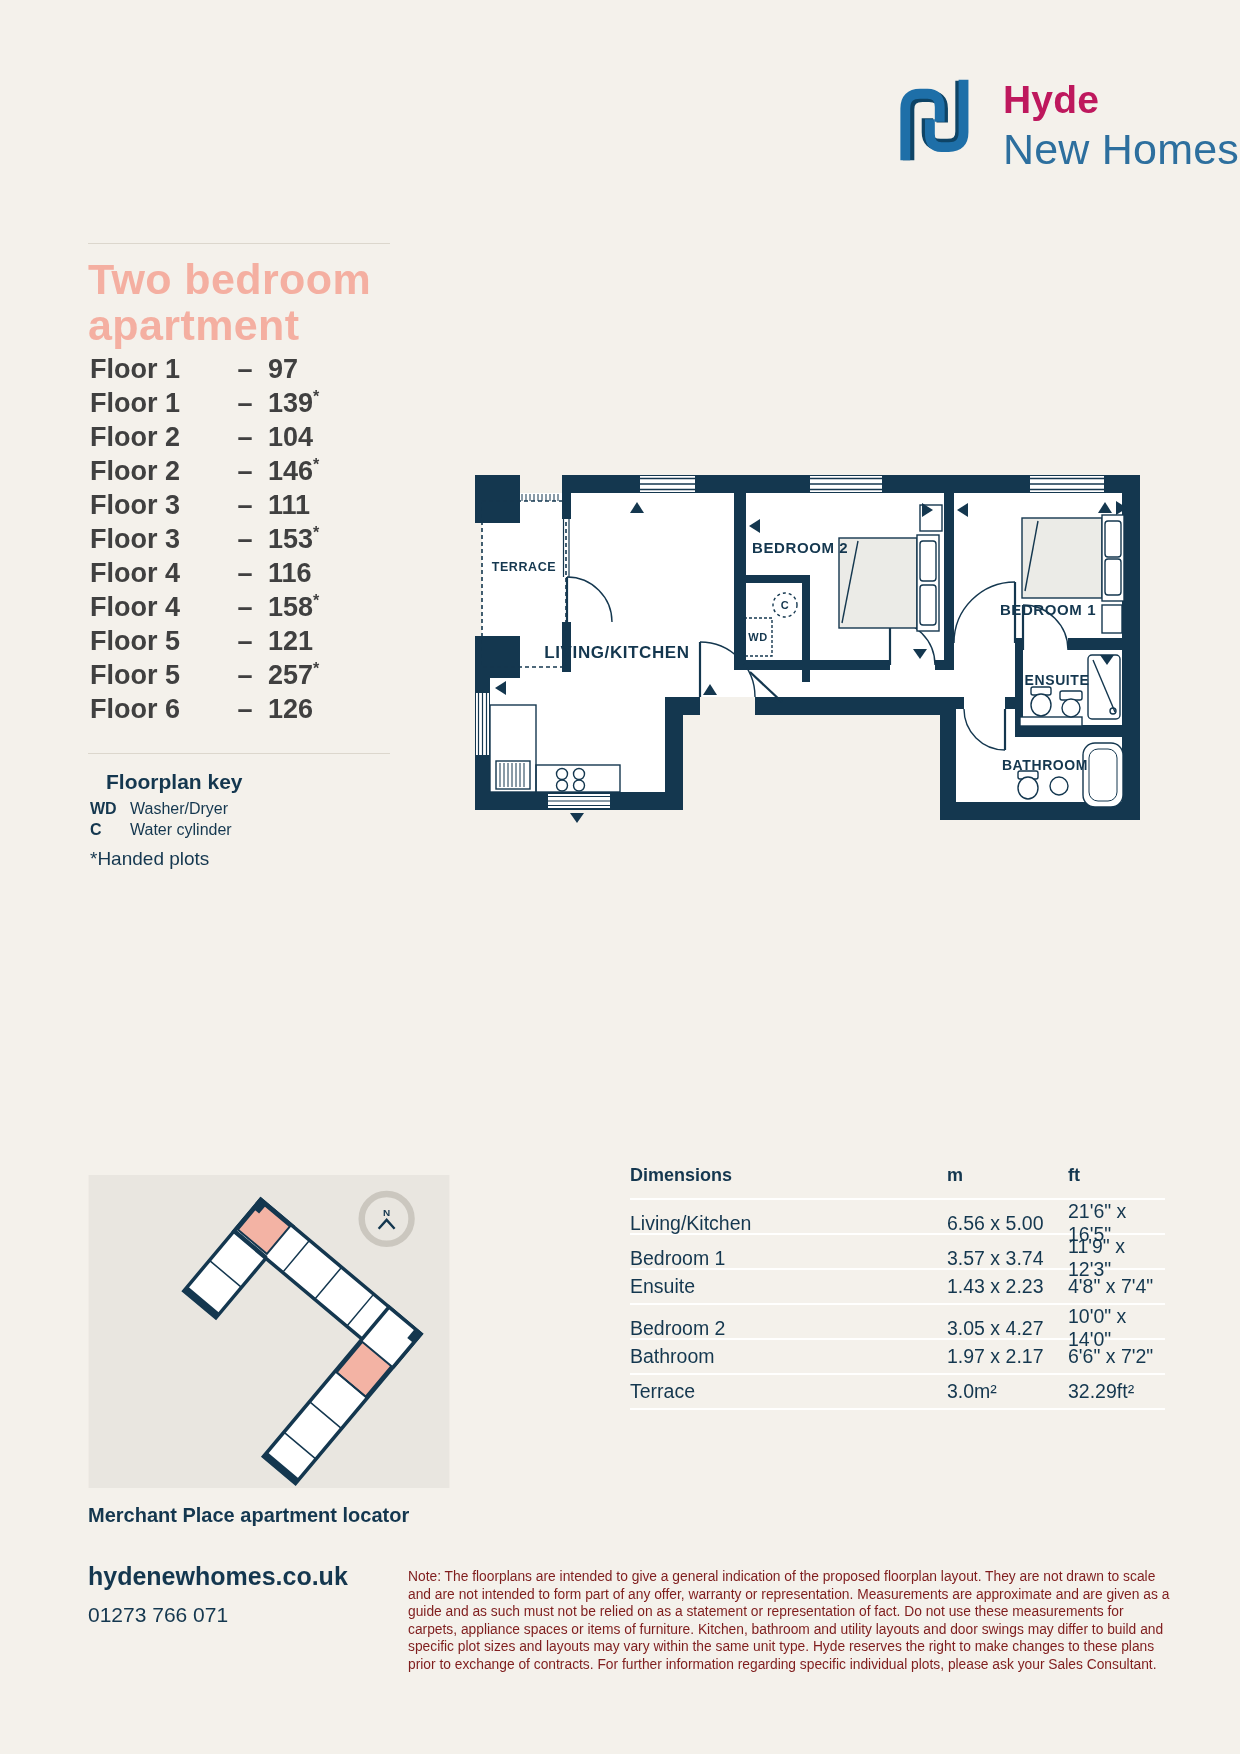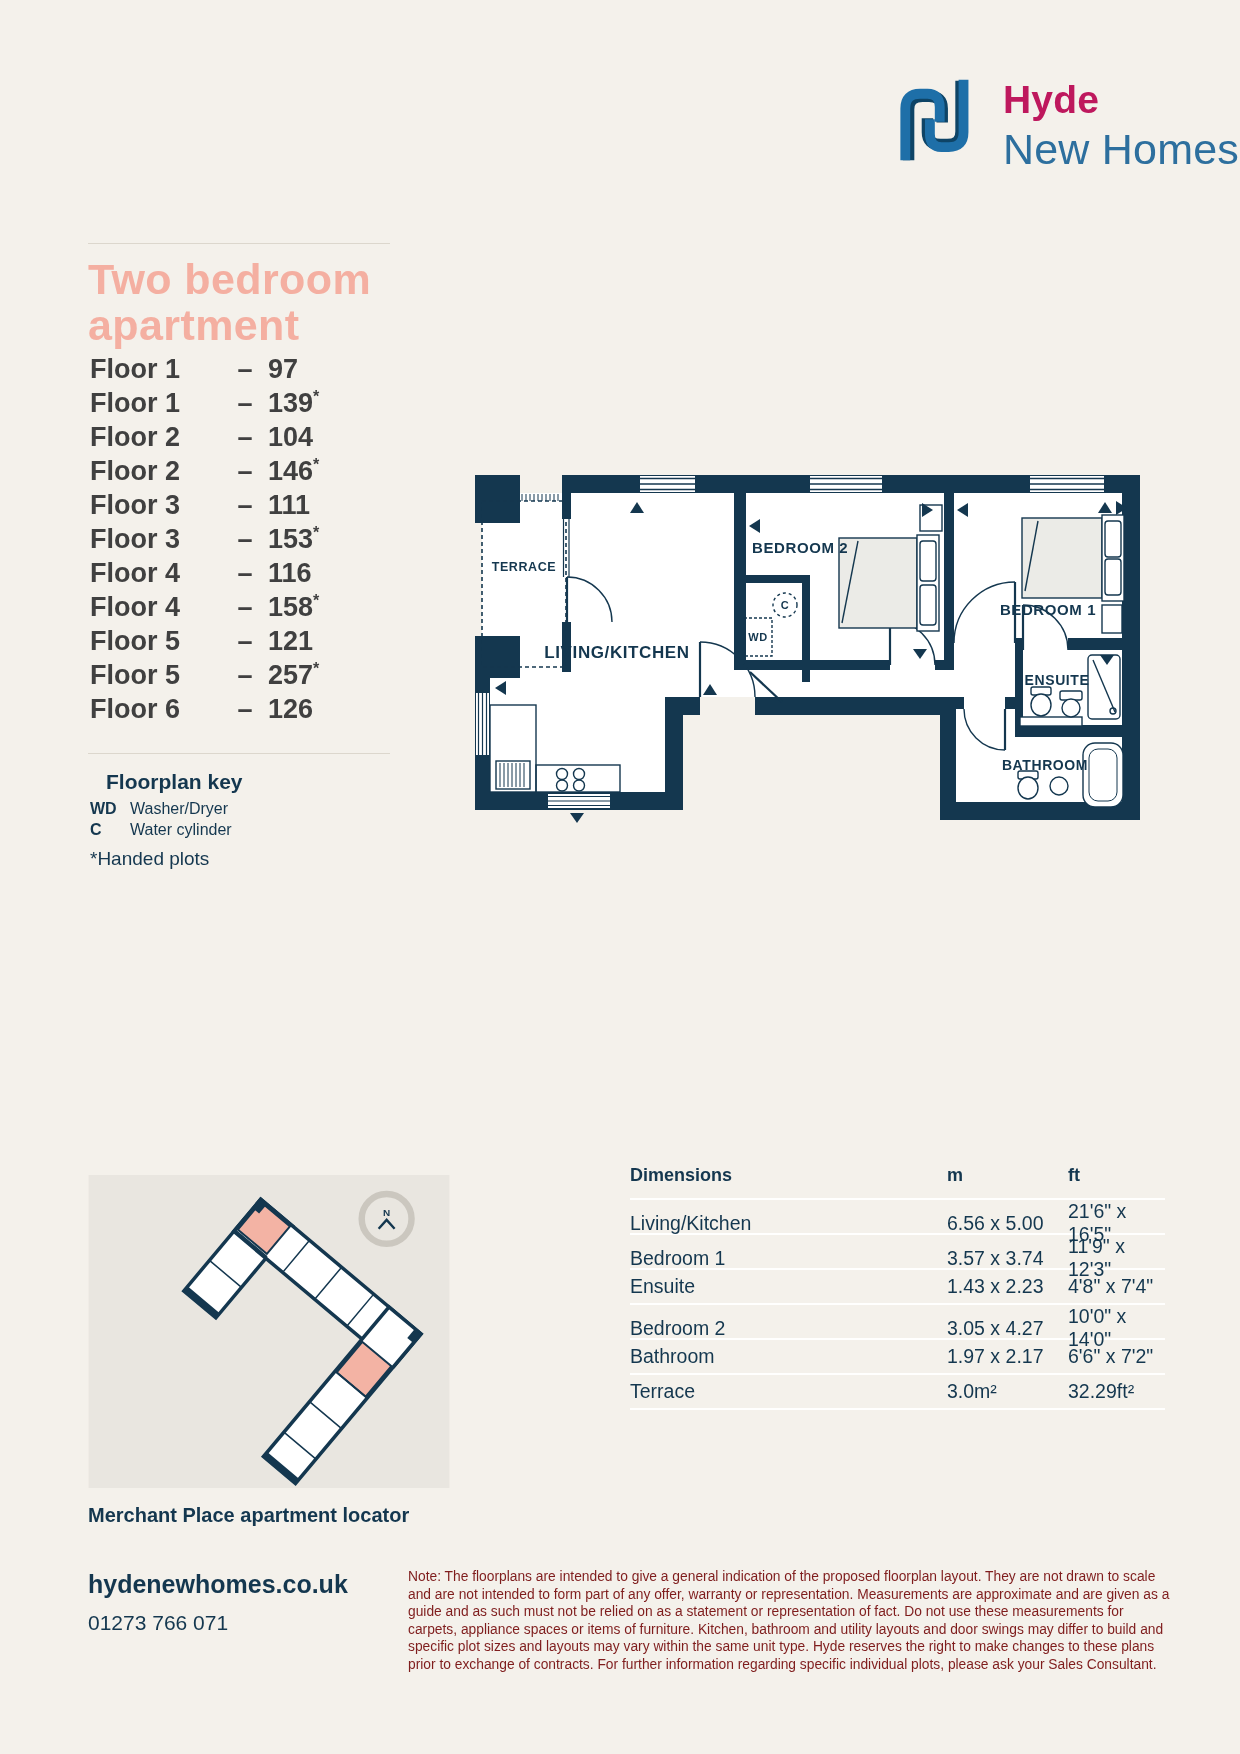--- a/index.html
+++ b/index.html
@@ -32,21 +32,21 @@
   .plan-lbl{letter-spacing:.6px;}
   
   .dims{width:535px;}
   .dims .hdr{display:grid;grid-template-columns:317px 121px 1fr;font-size:18px;font-weight:700;
     padding:0 0 12px 0;}
   .dims .row{display:grid;grid-template-columns:317px 121px 1fr;font-size:19.5px;
     align-items:center;height:33px;border-top:2px solid rgba(255,255,255,.95);}
   .dims .row.total{height:38px;background:#FFFFFF;font-weight:700;font-size:20px;}
   .dims .row.last{border-bottom:2px solid rgba(255,255,255,.95);}
   
-  .site{font-size:25px;font-weight:700;margin-top:8px;}
+  .site{font-size:25px;font-weight:700;}
   .phone{font-size:21px;margin-top:12px;}
   .note{width:762px;font-size:13.8px;line-height:1.27;color:#7f1d1d;}
   .caption{font-size:20px;font-weight:700;}
 </style>
 </head>
 <body>
 
 <div class="abs" style="left:893px;top:72px;width:82px;height:96px;">
   <svg viewBox="0 0 100 100" width="82" height="96">
     <g fill="none" stroke="#0E4466" stroke-width="14">

